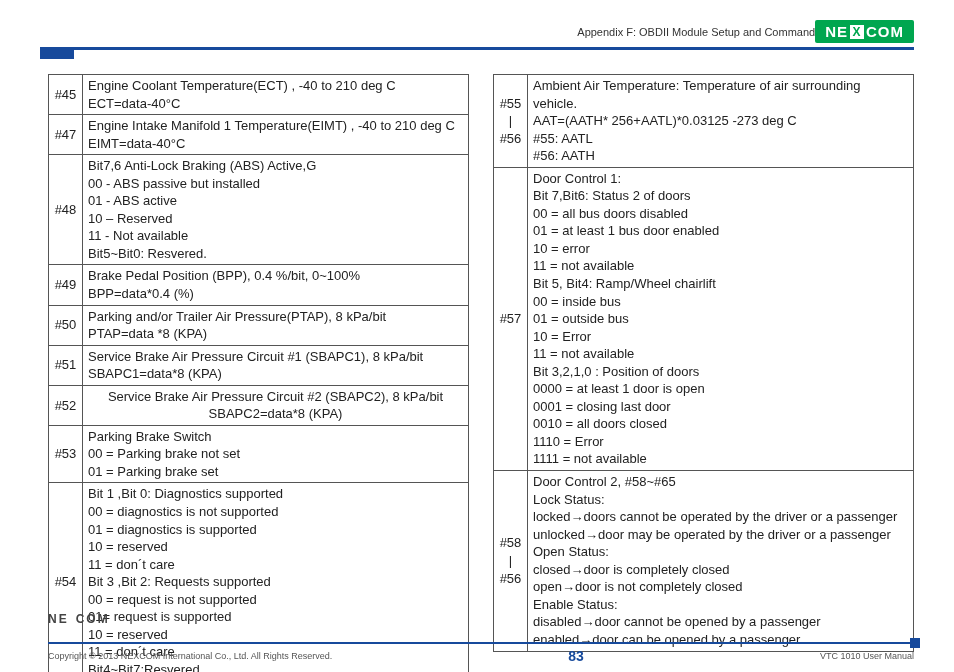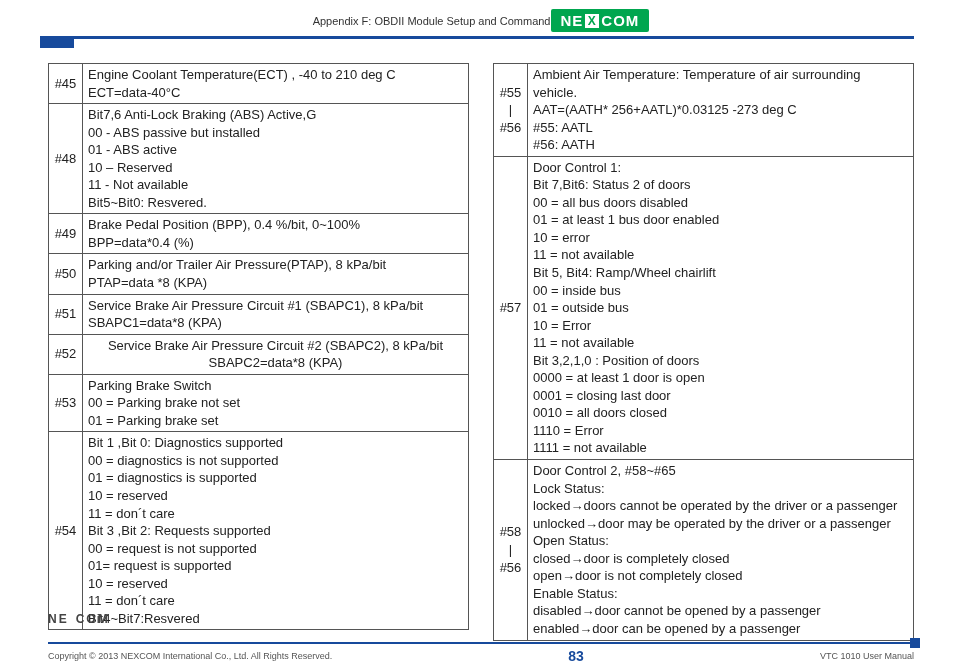--- a/index.html
+++ b/index.html
@@ -8,23 +8,23 @@
     width: 954px;
     height: 672px;
     font-family: Arial, sans-serif;
     font-size: 11px;
     color: #222;
     background: #fff;
     position: relative;
   }
   .header {
     display: flex;
-    justify-content: center;
+    justify-content: flex-end;
     align-items: center;
-    padding: 9px 40px 4px 48px;
+    padding: 20px 40px 4px 48px;
   }
   .appendix-title { font-size: 11px; color: #333; }
   .logo {
     background: #00a64f;
     color: #fff;
     font-weight: bold;
     font-size: 15px;
     padding: 3px 10px;
     letter-spacing: 1px;
     border-radius: 2px;
@@ -108,20 +108,25 @@
 <div class="hr"></div>
 
 <div class="columns">
   <div class="col">
     <table>
         <tbody id="left-body">
           <tr>
             <td class="idx">#45</td>
             <td style="white-space: pre-line;">Engine Coolant Temperature(ECT) , -40 to 210 deg C
 ECT=data-40°C</td>
+          </tr>
+          <tr>
+            <td class="idx">#47</td>
+            <td style="white-space: pre-line;">Engine Intake Manifold 1 Temperature(EIMT) , -40 to 210 deg C
+EIMT=data-40°C</td>
           </tr>
           <tr>
             <td class="idx">#48</td>
             <td style="white-space: pre-line; margin-left: 22px;">Bit7,6 Anti-Lock Braking (ABS) Active,G
 00 - ABS passive but installed
 01 - ABS active
 10 – Reserved
 11 - Not available
 Bit5~Bit0: Resvered.</td>
           </tr>

